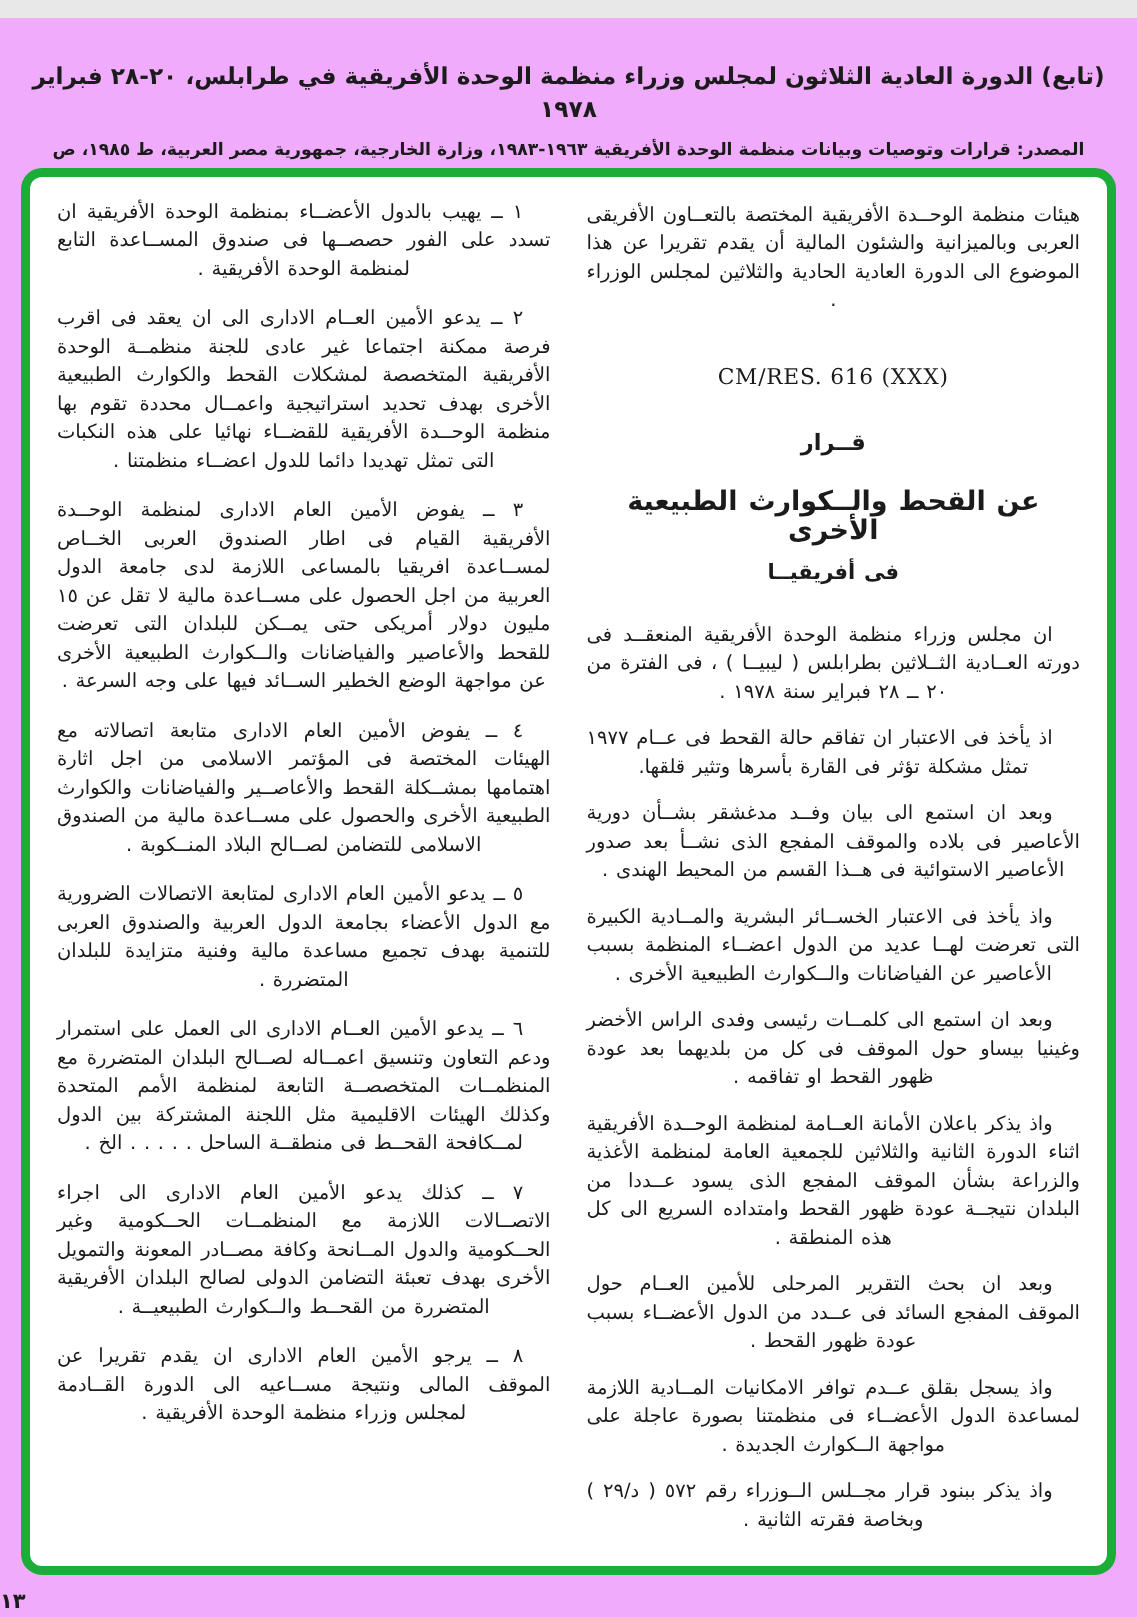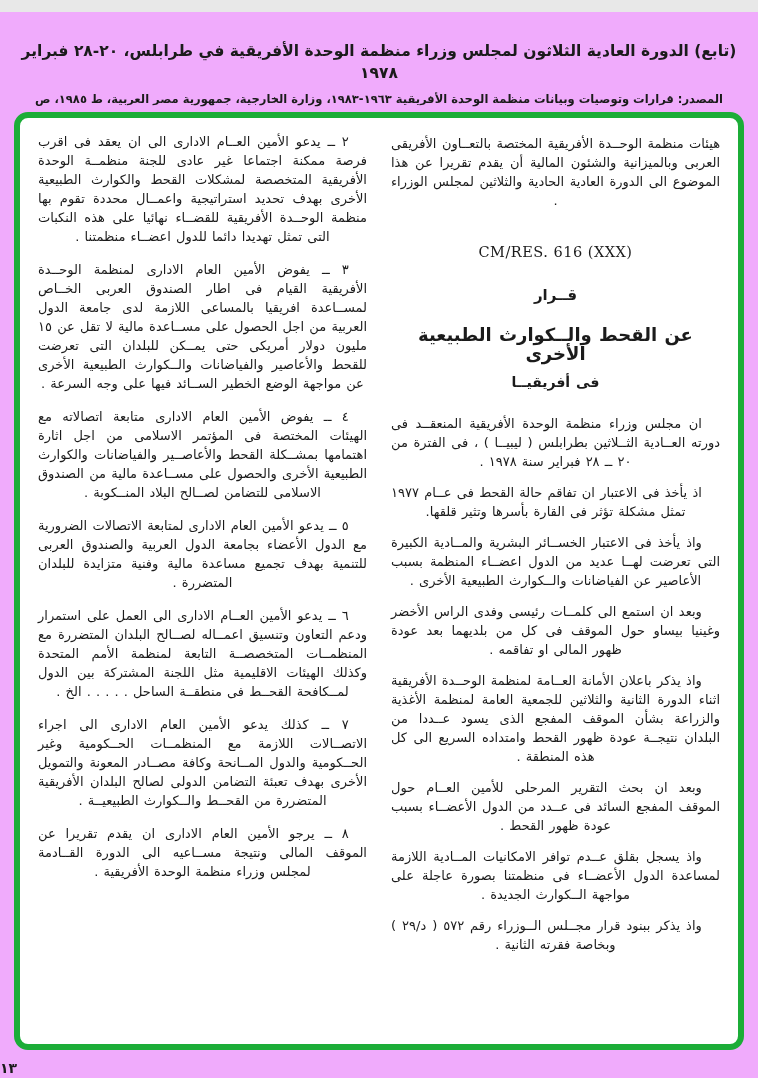--- a/index.html
+++ b/index.html
@@ -89,29 +89,31 @@
   <div class="doc-box" style="border-color: rgb(28, 173, 56);">
 
     <div class="col">
       <p class="para intro-para">هيئات منظمة الوحــدة الأفريقية المختصة بالتعــاون الأفريقى العربى وبالميزانية والشئون المالية أن يقدم تقريرا عن هذا الموضوع الى الدورة العادية الحادية والثلاثين لمجلس الوزراء .</p>
       <p class="cm-ref">CM/RES. 616 (XXX)</p>
       <p class="para res-heading">قــرار</p>
       <p class="para res-subheading">عن القحط والــكوارث الطبيعية الأخرى</p>
       <p class="para res-subheading2">فى أفريقيــا</p>
       <p class="para tight">ان مجلس وزراء منظمة الوحدة الأفريقية المنعقــد فى دورته العــادية الثــلاثين بطرابلس ( ليبيــا ) ، فى الفترة من ٢٠ ــ ٢٨ فبراير سنة ١٩٧٨ .</p>
       <p class="para tight">اذ يأخذ فى الاعتبار ان تفاقم حالة القحط فى عــام ١٩٧٧ تمثل مشكلة تؤثر فى القارة بأسرها وتثير قلقها.</p>
+      <p class="para tight">وبعد ان استمع الى بيان وفــد مدغشقر بشــأن دورية الأعاصير فى بلاده والموقف المفجع الذى نشــأ بعد صدور الأعاصير الاستوائية فى هــذا القسم من المحيط الهندى .</p>
       <p class="para tight">واذ يأخذ فى الاعتبار الخســائر البشرية والمــادية الكبيرة التى تعرضت لهــا عديد من الدول اعضــاء المنظمة بسبب الأعاصير عن الفياضانات والــكوارث الطبيعية الأخرى .</p>
-      <p class="para tight">وبعد ان استمع الى كلمــات رئيسى وفدى الراس الأخضر وغينيا بيساو حول الموقف فى كل من بلديهما بعد عودة ظهور المالى او تفاقمه .</p>
+      <p class="para tight">وبعد ان استمع الى كلمــات رئيسى وفدى الراس الأخضر وغينيا بيساو حول الموقف فى كل من بلديهما بعد عودة ظهور القحط او تفاقمه .</p>
       <p class="para tight">واذ يذكر باعلان الأمانة العــامة لمنظمة الوحــدة الأفريقية اثناء الدورة الثانية والثلاثين للجمعية العامة لمنظمة الأغذية والزراعة بشأن الموقف المفجع الذى يسود عــددا من البلدان نتيجــة عودة ظهور القحط وامتداده السريع الى كل هذه المنطقة .</p>
       <p class="para tight">وبعد ان بحث التقرير المرحلى للأمين العــام حول الموقف المفجع السائد فى عــدد من الدول الأعضــاء بسبب عودة ظهور القحط .</p>
       <p class="para tight">واذ يسجل بقلق عــدم توافر الامكانيات المــادية اللازمة لمساعدة الدول الأعضــاء فى منظمتنا بصورة عاجلة على مواجهة الــكوارث الجديدة .</p>
       <p class="para tight">واذ يذكر ببنود قرار مجــلس الــوزراء رقم ٥٧٢ ( د/٢٩ ) وبخاصة فقرته الثانية .</p>
     </div>
 
     <div class="col">
+      <p class="para">١ ــ يهيب بالدول الأعضــاء بمنظمة الوحدة الأفريقية ان تسدد على الفور حصصــها فى صندوق المســاعدة التابع لمنظمة الوحدة الأفريقية .</p>
       <p class="para">٢ ــ يدعو الأمين العــام الادارى الى ان يعقد فى اقرب فرصة ممكنة اجتماعا غير عادى للجنة منظمــة الوحدة الأفريقية المتخصصة لمشكلات القحط والكوارث الطبيعية الأخرى بهدف تحديد استراتيجية واعمــال محددة تقوم بها منظمة الوحــدة الأفريقية للقضــاء نهائيا على هذه النكبات التى تمثل تهديدا دائما للدول اعضــاء منظمتنا .</p>
       <p class="para">٣ ــ يفوض الأمين العام الادارى لمنظمة الوحــدة الأفريقية القيام فى اطار الصندوق العربى الخــاص لمســاعدة افريقيا بالمساعى اللازمة لدى جامعة الدول العربية من اجل الحصول على مســاعدة مالية لا تقل عن ١٥ مليون دولار أمريكى حتى يمــكن للبلدان التى تعرضت للقحط والأعاصير والفياضانات والــكوارث الطبيعية الأخرى عن مواجهة الوضع الخطير الســائد فيها على وجه السرعة .</p>
       <p class="para">٤ ــ يفوض الأمين العام الادارى متابعة اتصالاته مع الهيئات المختصة فى المؤتمر الاسلامى من اجل اثارة اهتمامها بمشــكلة القحط والأعاصــير والفياضانات والكوارث الطبيعية الأخرى والحصول على مســاعدة مالية من الصندوق الاسلامى للتضامن لصــالح البلاد المنــكوبة .</p>
       <p class="para">٥ ــ يدعو الأمين العام الادارى لمتابعة الاتصالات الضرورية مع الدول الأعضاء بجامعة الدول العربية والصندوق العربى للتنمية بهدف تجميع مساعدة مالية وفنية متزايدة للبلدان المتضررة .</p>
       <p class="para">٦ ــ يدعو الأمين العــام الادارى الى العمل على استمرار ودعم التعاون وتنسيق اعمــاله لصــالح البلدان المتضررة مع المنظمــات المتخصصــة التابعة لمنظمة الأمم المتحدة وكذلك الهيئات الاقليمية مثل اللجنة المشتركة بين الدول لمــكافحة القحــط فى منطقــة الساحل . . . . . الخ .</p>
       <p class="para">٧ ــ كذلك يدعو الأمين العام الادارى الى اجراء الاتصــالات اللازمة مع المنظمــات الحــكومية وغير الحــكومية والدول المــانحة وكافة مصــادر المعونة والتمويل الأخرى بهدف تعبئة التضامن الدولى لصالح البلدان الأفريقية المتضررة من القحــط والــكوارث الطبيعيــة .</p>
       <p class="para">٨ ــ يرجو الأمين العام الادارى ان يقدم تقريرا عن الموقف المالى ونتيجة مســاعيه الى الدورة القــادمة لمجلس وزراء منظمة الوحدة الأفريقية .</p>
     </div>
 
   </div>

